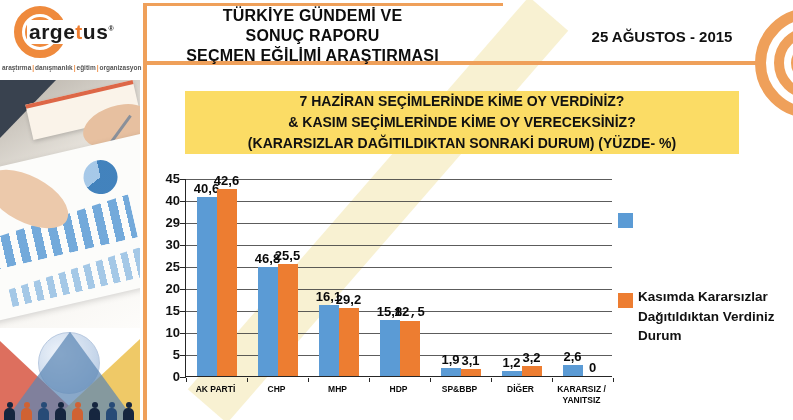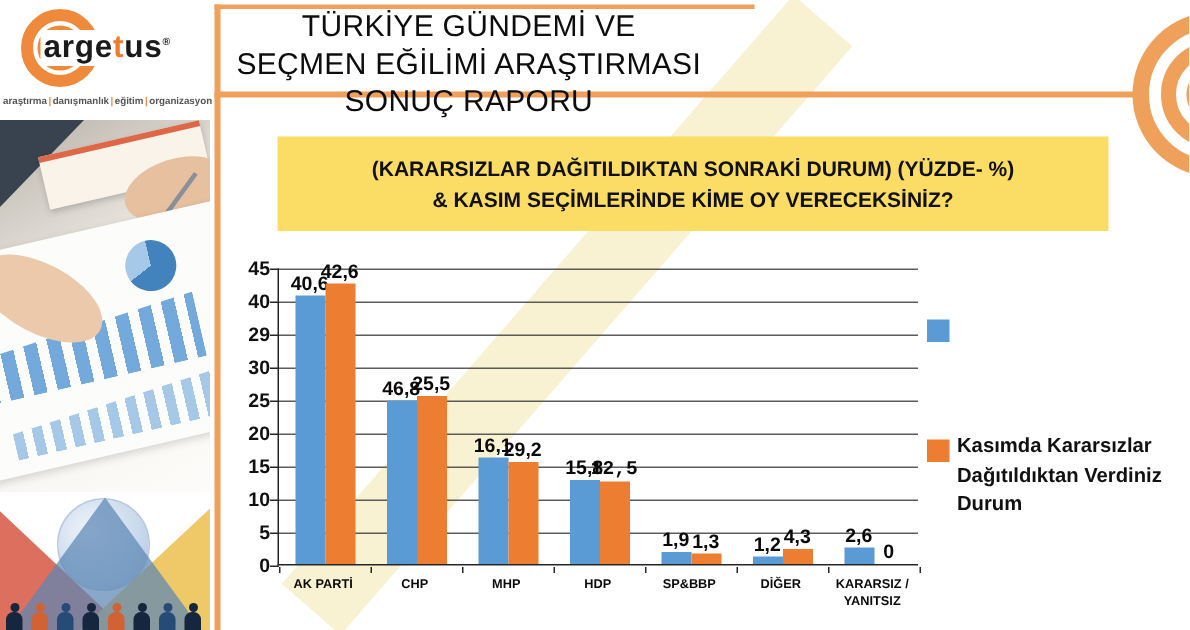--- a/index.html
+++ b/index.html
@@ -61,21 +61,21 @@
   .tline { left:143px; top:3px; width:360px; height:3px; background:#efa05a; }
   .hline { left:143px; top:61px; width:616px; height:4px; background:#efa05a; }
   .diag-band { left:352px; top:-50px; width:52px; height:520px; background:#f3e6ad; opacity:.55;
                transform:rotate(41deg); z-index:0; }
   .rr { position:absolute; border-style:solid; border-color:#efa05a; border-radius:50%; background:transparent; }
   .rr1 { left:755px; top:8px;  width:110px; height:110px; border-width:11px; }
   .rr2 { left:774px; top:27px; width:72px;  height:72px;  border-width:10px; }
   .rr3 { left:791px; top:44px; width:38px;  height:38px;  border-width:9px; }
 
   
-  .main-title { left:150px; top:6px; width:325px; text-align:center; font-size:20px; font-weight:normal;
+  .main-title { left:150px; top:6px; width:325px; text-align:center; font-size:16px; font-weight:bold;
                 color:#0d0d0d; line-height:1.25; letter-spacing:.2px; z-index:1; }
   .date { left:578px; top:28px; width:168px; text-align:center; font-size:15px; font-weight:bold; color:#111; z-index:1; }
 
   
   .question { left:185px; top:91px; width:554px; height:63px; background:#fbdc65; z-index:2;
               display:flex; flex-direction:column; justify-content:center; text-align:center;
               font-size:14px; font-weight:bold; color:#111; line-height:21px; }
 
   
   .ylabels { left:140px; top:179px; width:40px; height:198px; z-index:2; }
@@ -148,27 +148,29 @@
 
   <div class="abs vline"></div>
   <div class="abs tline"></div>
   <div class="abs hline"></div>
   <div class="rr rr1"></div>
   <div class="rr rr2"></div>
   <div class="rr rr3"></div>
 
   <div class="abs main-title">
     <div>TÜRKİYE GÜNDEMİ VE</div>
+    <div>SONUÇ RAPORU</div>
     <div>SEÇMEN EĞİLİMİ ARAŞTIRMASI</div>
-    <div>SONUÇ RAPORU</div>
-  </div>
+  </div>
+  <div class="abs date">25 AĞUSTOS - 2015</div>
 
   <div class="abs question">
+    <div>7 HAZİRAN SEÇİMLERİNDE KİME OY VERDİNİZ?</div>
+    <div>&amp; KASIM SEÇİMLERİNDE KİME OY VERECEKSİNİZ?</div>
     <div>(KARARSIZLAR DAĞITILDIKTAN SONRAKİ DURUM) (YÜZDE- %)</div>
-    <div>&amp; KASIM SEÇİMLERİNDE KİME OY VERECEKSİNİZ?</div>
   </div>
 
   <div class="abs ylabels">
       <div class="ylab" style="top: 190px;">0</div>
       <div class="ylab" style="top: 168px;">5</div>
       <div class="ylab" style="top: 146px;">10</div>
       <div class="ylab" style="top: 124px;">15</div>
       <div class="ylab" style="top: 102px;">20</div>
       <div class="ylab" style="top: 80px;">25</div>
       <div class="ylab" style="top: 58px;">30</div>
@@ -216,25 +218,25 @@
       <div class="vlab" style="left: 122.5px; bottom: 71.84px;">16,1</div>
       <div class="bar" style="left: 152.5px; width: 20px; height: 67.76px; background: rgb(237, 125, 49);"></div>
       <div class="vlab" style="left: 142.5px; bottom: 68.76px;">29,2</div>
       <div class="bar" style="left: 193.5px; width: 20px; height: 56.32px; background: rgb(91, 155, 213);"></div>
       <div class="vlab" style="left: 183.5px; bottom: 57.32px;">15,8</div>
       <div class="bar" style="left: 213.5px; width: 20px; height: 55px; background: rgb(237, 125, 49);"></div>
       <div class="vlab" style="left: 203.5px; bottom: 56px; font-family: Liberation Mono, monospace;">12,5</div>
       <div class="bar" style="left: 254.5px; width: 20px; height: 8.36px; background: rgb(91, 155, 213);"></div>
       <div class="vlab" style="left: 244.5px; bottom: 9.36px;">1,9</div>
       <div class="bar" style="left: 274.5px; width: 20px; height: 7.48px; background: rgb(237, 125, 49);"></div>
-      <div class="vlab" style="left: 264.5px; bottom: 8.48px;">1,3</div>
+      <div class="vlab" style="left: 264.5px; bottom: 8.48px;">3,1</div>
       <div class="bar" style="left: 315.5px; width: 20px; height: 5.28px; background: rgb(91, 155, 213);"></div>
       <div class="vlab" style="left: 305.5px; bottom: 6.28px;">1,2</div>
       <div class="bar" style="left: 335.5px; width: 20px; height: 10.12px; background: rgb(237, 125, 49);"></div>
-      <div class="vlab" style="left: 325.5px; bottom: 11.12px;">4,3</div>
+      <div class="vlab" style="left: 325.5px; bottom: 11.12px;">3,2</div>
       <div class="bar" style="left: 376.5px; width: 20px; height: 11.44px; background: rgb(91, 155, 213);"></div>
       <div class="vlab" style="left: 366.5px; bottom: 12.44px;">2,6</div>
       <div class="bar" style="left: 396.5px; width: 20px; height: 0px; background: rgb(237, 125, 49);"></div>
       <div class="vlab" style="left: 386.5px; bottom: 1px;">0</div>
     </div>
   <div class="abs xlabels">
       <div class="xlab" style="left: 0px; width: 61px;">AK PARTİ</div>
       <div class="xlab" style="left: 61px; width: 61px;">CHP</div>
       <div class="xlab" style="left: 122px; width: 61px;">MHP</div>
       <div class="xlab" style="left: 183px; width: 61px;">HDP</div>

